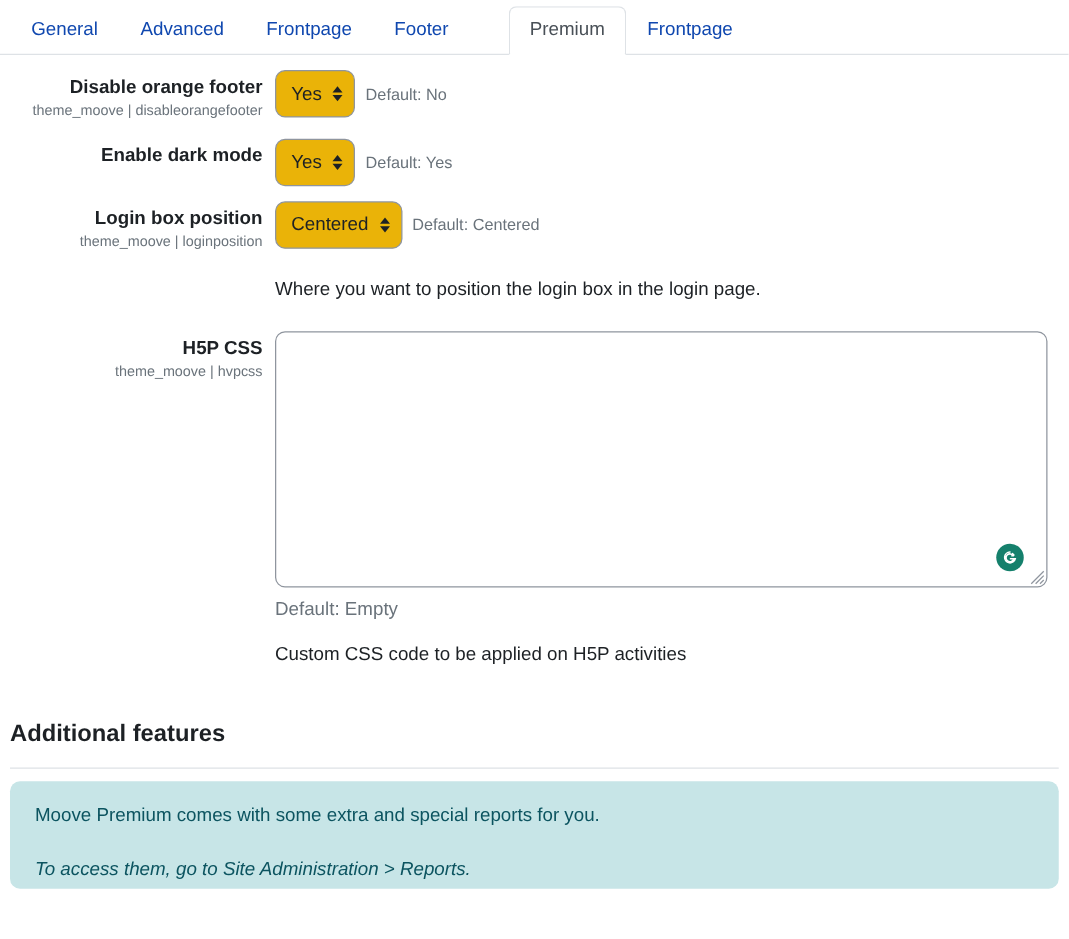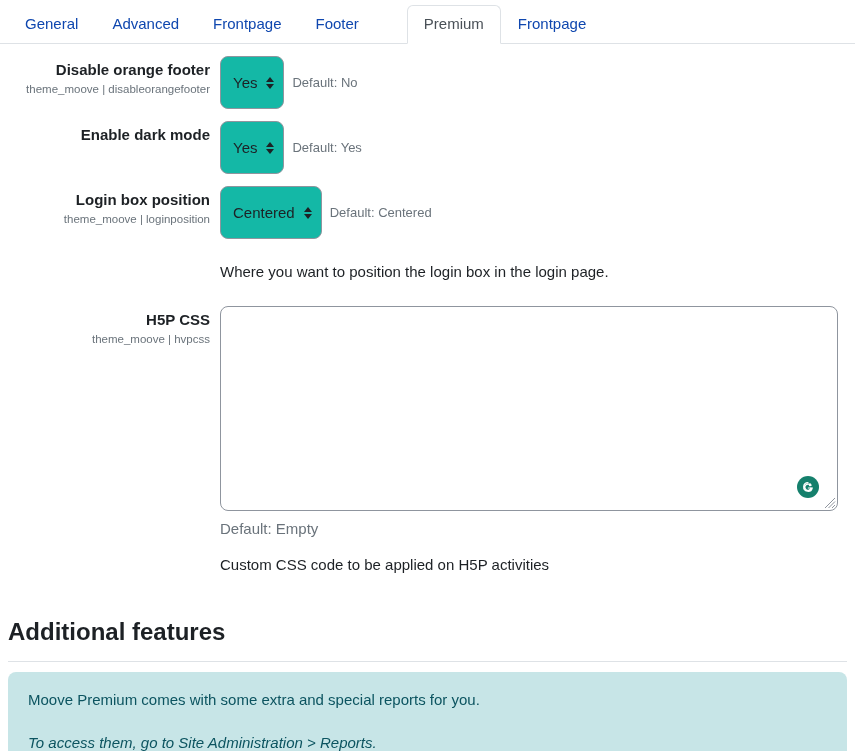--- a/index.html
+++ b/index.html
@@ -89,24 +89,24 @@
   .inline {
     display: flex;
     align-items: center;
   }
 
   
   .selectbox {
     position: relative;
     display: inline-flex;
     align-items: center;
-    height: 53px;
+    height: 38px;
     border: 1px solid #8f959e;
     border-radius: 8px;
-    background: #14b8a6;
+    background: #eab308;
     padding: 0 26px 0 12px;
     font-size: 15px;
     color: #1d2125;
     cursor: pointer;
     line-height: 1;
   }
   .selectbox .arrows {
     position: absolute;
     right: 9px;
     top: 50%;
@@ -181,38 +181,38 @@
   }
   .default-empty {
     font-size: 15px;
     color: #6a737b;
     margin-top: 9px;
   }
 
   
   .section-head {
     margin: 40px 8px 0 8px;
-    font-size: 24px;
+    font-size: 19px;
     font-weight: bold;
     color: #1d2125;
     line-height: 1.3;
   }
   .divider {
     margin: 14px 8px 0 8px;
     height: 1px;
     background: #dee2e6;
   }
 
   
   .alert {
     margin: 10px 8px 0 8px;
     background: #c7e5e7;
     color: #0c5460;
     border-radius: 8px;
-    padding: 17px 20px 30px 20px;
+    padding: 17px 20px 4px 20px;
     font-size: 15px;
     line-height: 1.5;
   }
   .alert p { margin: 0; }
   .alert p + p { margin-top: 20px; font-style: italic; }
 
   
   .saverow {
     padding: 22px 0 0 0;
     display: flex;

